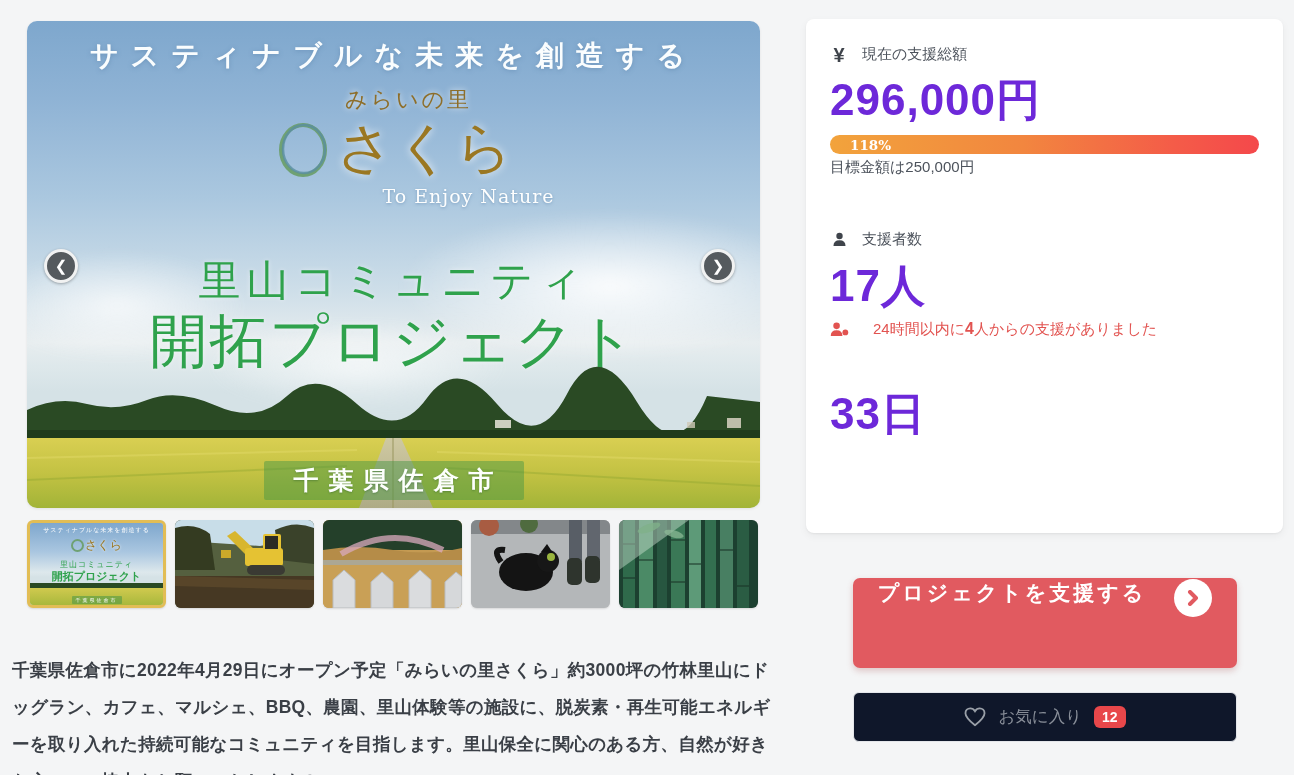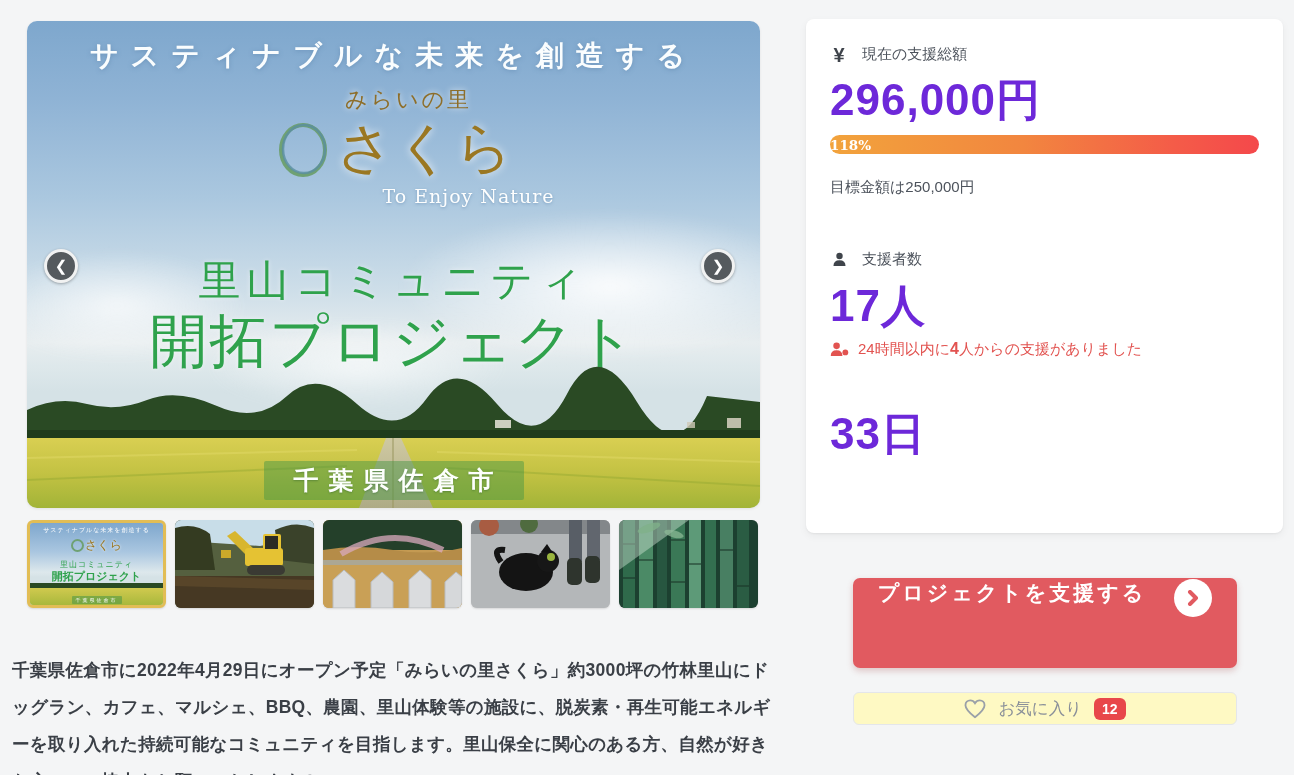--- a/index.html
+++ b/index.html
@@ -91,43 +91,43 @@
   .stat-label-row{display:flex;align-items:center;gap:14px;color:#4d535c;font-size:15px;}
   .stat-icon{width:18px;height:18px;display:flex;align-items:center;justify-content:center;color:#3f444b;}
   .yen-glyph{font-size:20px;font-weight:bold;color:#3f444b;line-height:1;}
   .big-number{font-size:44px;font-weight:bold;color:#6d28d9;letter-spacing:1px;line-height:1;}
   .amount{margin:14px 0 13px;}
   .progress{
     height:19px;border-radius:10px;width:429px;
     background:linear-gradient(90deg,#f2a33c 0%,#f2863f 45%,#f45c48 80%,#f4484b 100%);
     display:flex;align-items:center;
   }
-  .progress span{color:#fff;font-size:13.5px;font-weight:bold;padding-left:0;font-family:"DejaVu Serif","Liberation Serif",serif;}
-  .goal-text{margin-top:24px;color:#4d535c;font-size:15px;}
+  .progress span{color:#fff;font-size:13.5px;font-weight:bold;padding-left:20px;font-family:"DejaVu Serif","Liberation Serif",serif;}
+  .goal-text{margin-top:4px;color:#4d535c;font-size:15px;}
   .section{margin-top:53px;}
   .count{margin-top:15px;}
-  .recent-note{margin-top:12px;display:flex;align-items:center;gap:9px;color:#e25350;font-size:15px;}
+  .recent-note{margin-top:12px;display:flex;align-items:center;gap:24px;color:#e25350;font-size:15px;}
   .recent-note b{font-size:16px;}
   .days{margin-top:15px;}
   
   .support-btn{
     position:absolute;left:853px;top:578px;width:384px;height:90px;border:none;
     background:#e15a60;border-radius:7px;cursor:pointer;
     display:flex;align-items:flex-start;justify-content:center;
     box-shadow:0 3px 6px rgba(160,60,60,.25);
   }
   .support-btn .label{color:#fff;font-size:21px;font-weight:bold;letter-spacing:3px;}
   .btn-chevron{
     width:38px;height:38px;border-radius:50%;background:#fff;margin-left:28px;
     display:flex;align-items:center;justify-content:center;
   }
   
   .favorite-btn{
-    position:absolute;left:853px;top:692px;width:384px;height:33px;box-sizing:border-box;
-    background:#fef9c3;border:1px solid #e4e6ea;border-radius:6px;cursor:pointer;
+    position:absolute;left:853px;top:692px;width:384px;height:50px;box-sizing:border-box;
+    background:#0f172a;border:1px solid #e4e6ea;border-radius:6px;cursor:pointer;
     display:flex;align-items:center;justify-content:center;gap:12px;
   }
   .favorite-btn .label{color:#898f99;font-size:16.5px;}
   .fav-badge{
     background:#e8474a;color:#fff;font-size:14px;font-weight:bold;
     padding:2px 8px;border-radius:6px;line-height:18px;
   }
 </style>
 </head>
 <body>

